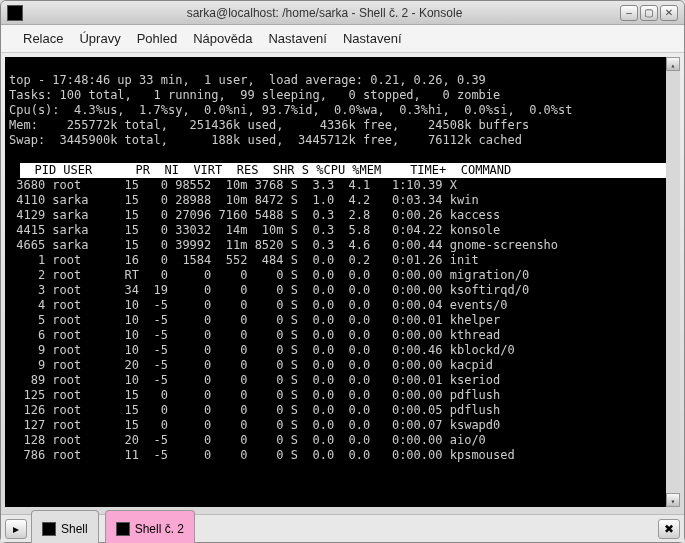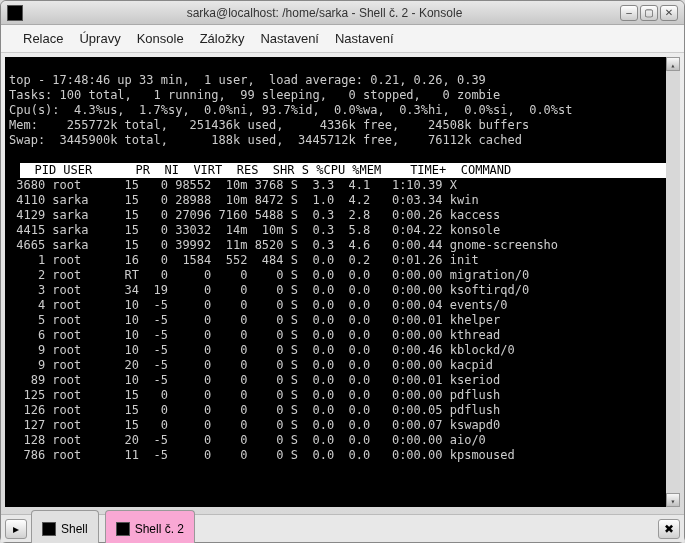--- a/index.html
+++ b/index.html
@@ -172,22 +172,22 @@
     <div class="win-buttons">
       <div class="win-btn">–</div>
       <div class="win-btn">▢</div>
       <div class="win-btn">✕</div>
     </div>
   </div>
 
   <div class="menubar">
     <div class="menu-item"><span>Relace</span></div>
     <div class="menu-item"><span>Úpravy</span></div>
-    <div class="menu-item"><span>Konsole</span></div>
-    <div class="menu-item"><span>Záložky</span></div>
+    <div class="menu-item"><span>Pohled</span></div>
+    <div class="menu-item"><span>Nápověda</span></div>
     <div class="menu-item"><span>Nastavení</span></div>
     <div class="menu-item"><span>Nastavení</span></div>
   </div>
 
   <div class="terminal-wrap">
     <div class="terminal"><div>top - 17:48:46 up 33 min,  1 user,  load average: 0.21, 0.26, 0.39</div><div>Tasks: 100 total,   1 running,  99 sleeping,   0 stopped,   0 zombie</div><div>Cpu(s):  4.3%us,  1.7%sy,  0.0%ni, 93.7%id,  0.0%wa,  0.3%hi,  0.0%si,  0.0%st</div><div>Mem:    255772k total,   251436k used,     4336k free,    24508k buffers</div><div>Swap:  3445900k total,      188k used,  3445712k free,    76112k cached</div><div> </div><div class="header-row">  PID USER      PR  NI  VIRT  RES  SHR S %CPU %MEM    TIME+  COMMAND           </div><div id="proc-rows"><div> 3680 root      15   0 98552  10m 3768 S  3.3  4.1   1:10.39 X</div><div> 4110 sarka     15   0 28988  10m 8472 S  1.0  4.2   0:03.34 kwin</div><div> 4129 sarka     15   0 27096 7160 5488 S  0.3  2.8   0:00.26 kaccess</div><div> 4415 sarka     15   0 33032  14m  10m S  0.3  5.8   0:04.22 konsole</div><div> 4665 sarka     15   0 39992  11m 8520 S  0.3  4.6   0:00.44 gnome-screensho</div><div>    1 root      16   0  1584  552  484 S  0.0  0.2   0:01.26 init</div><div>    2 root      RT   0     0    0    0 S  0.0  0.0   0:00.00 migration/0</div><div>    3 root      34  19     0    0    0 S  0.0  0.0   0:00.00 ksoftirqd/0</div><div>    4 root      10  -5     0    0    0 S  0.0  0.0   0:00.04 events/0</div><div>    5 root      10  -5     0    0    0 S  0.0  0.0   0:00.01 khelper</div><div>    6 root      10  -5     0    0    0 S  0.0  0.0   0:00.00 kthread</div><div>    9 root      10  -5     0    0    0 S  0.0  0.0   0:00.46 kblockd/0</div><div>    9 root      20  -5     0    0    0 S  0.0  0.0   0:00.00 kacpid</div><div>   89 root      10  -5     0    0    0 S  0.0  0.0   0:00.01 kseriod</div><div>  125 root      15   0     0    0    0 S  0.0  0.0   0:00.00 pdflush</div><div>  126 root      15   0     0    0    0 S  0.0  0.0   0:00.05 pdflush</div><div>  127 root      15   0     0    0    0 S  0.0  0.0   0:00.07 kswapd0</div><div>  128 root      20  -5     0    0    0 S  0.0  0.0   0:00.00 aio/0</div><div>  786 root      11  -5     0    0    0 S  0.0  0.0   0:00.00 kpsmoused</div></div>
       <div class="scrollbar">
         <div class="scroll-btn">▴</div>
         <div class="scroll-track"></div>
         <div class="scroll-btn">▾</div>

